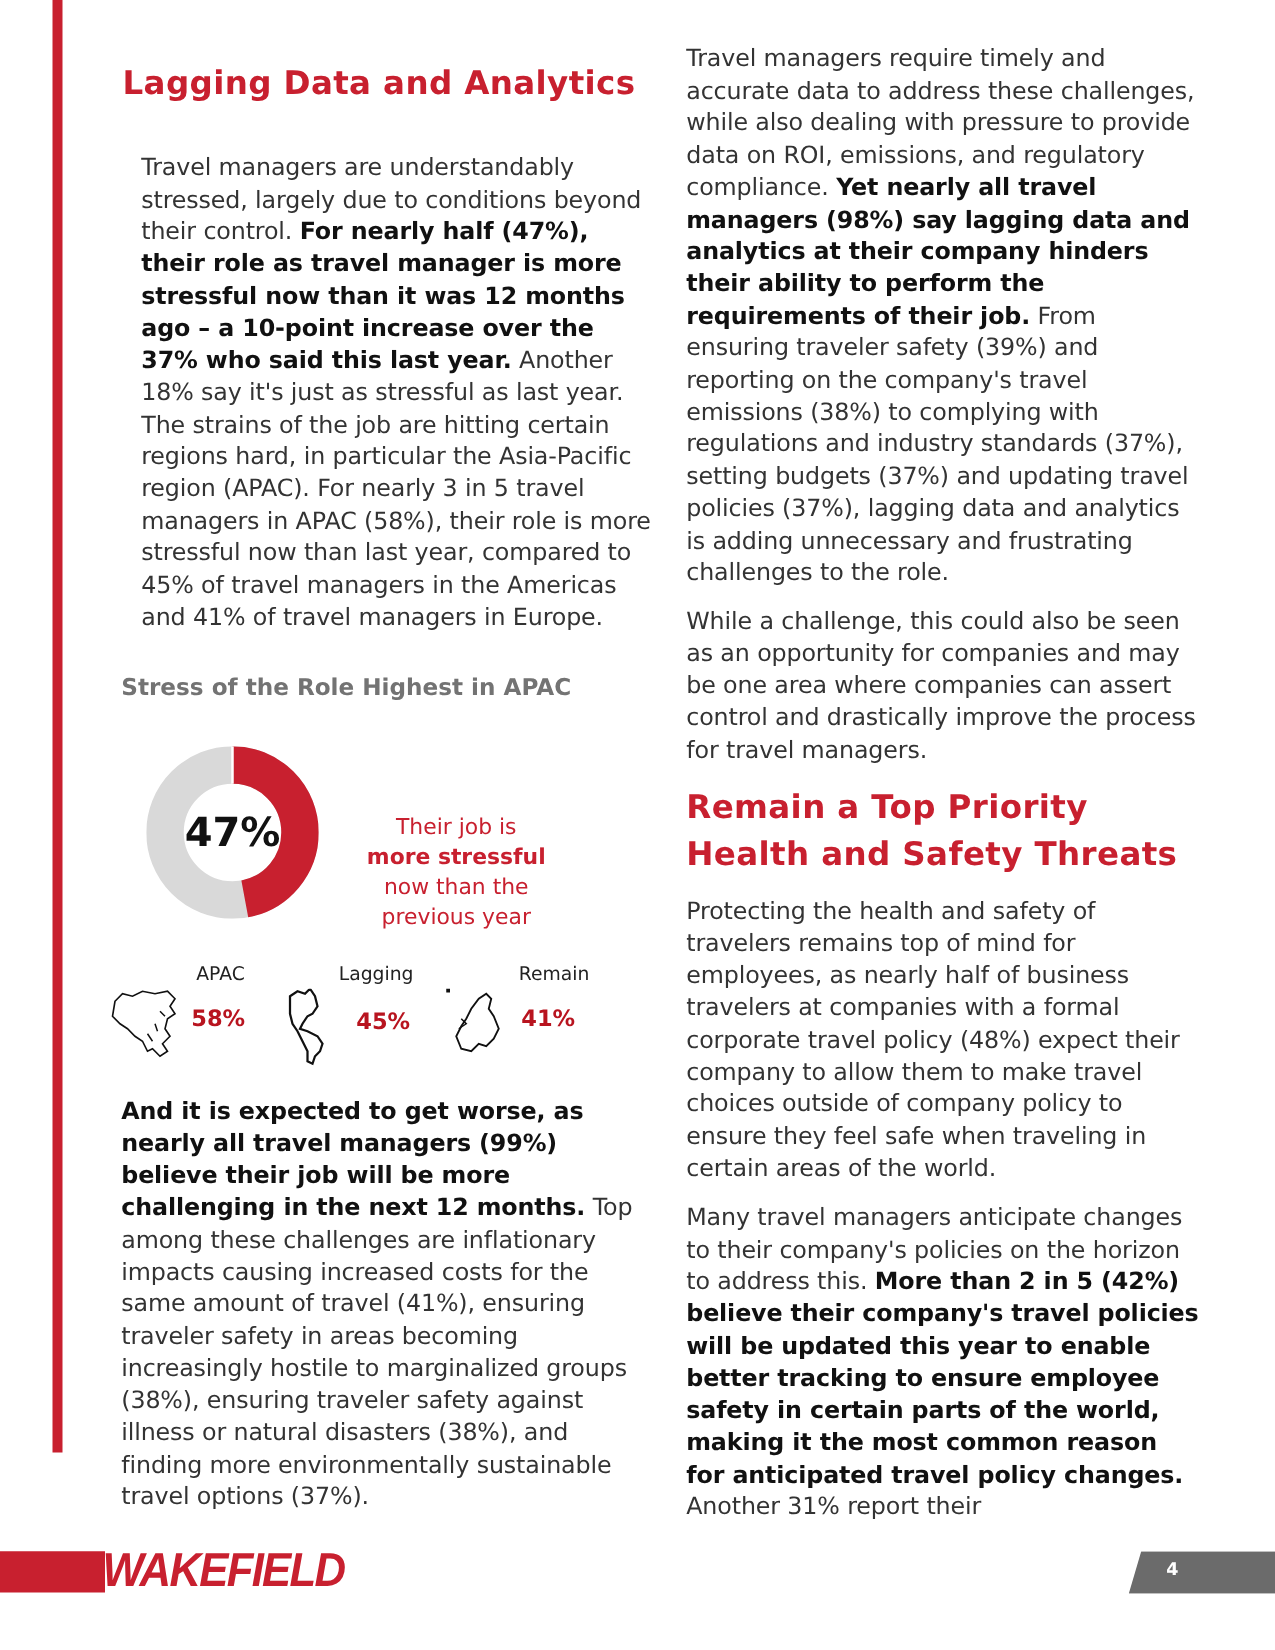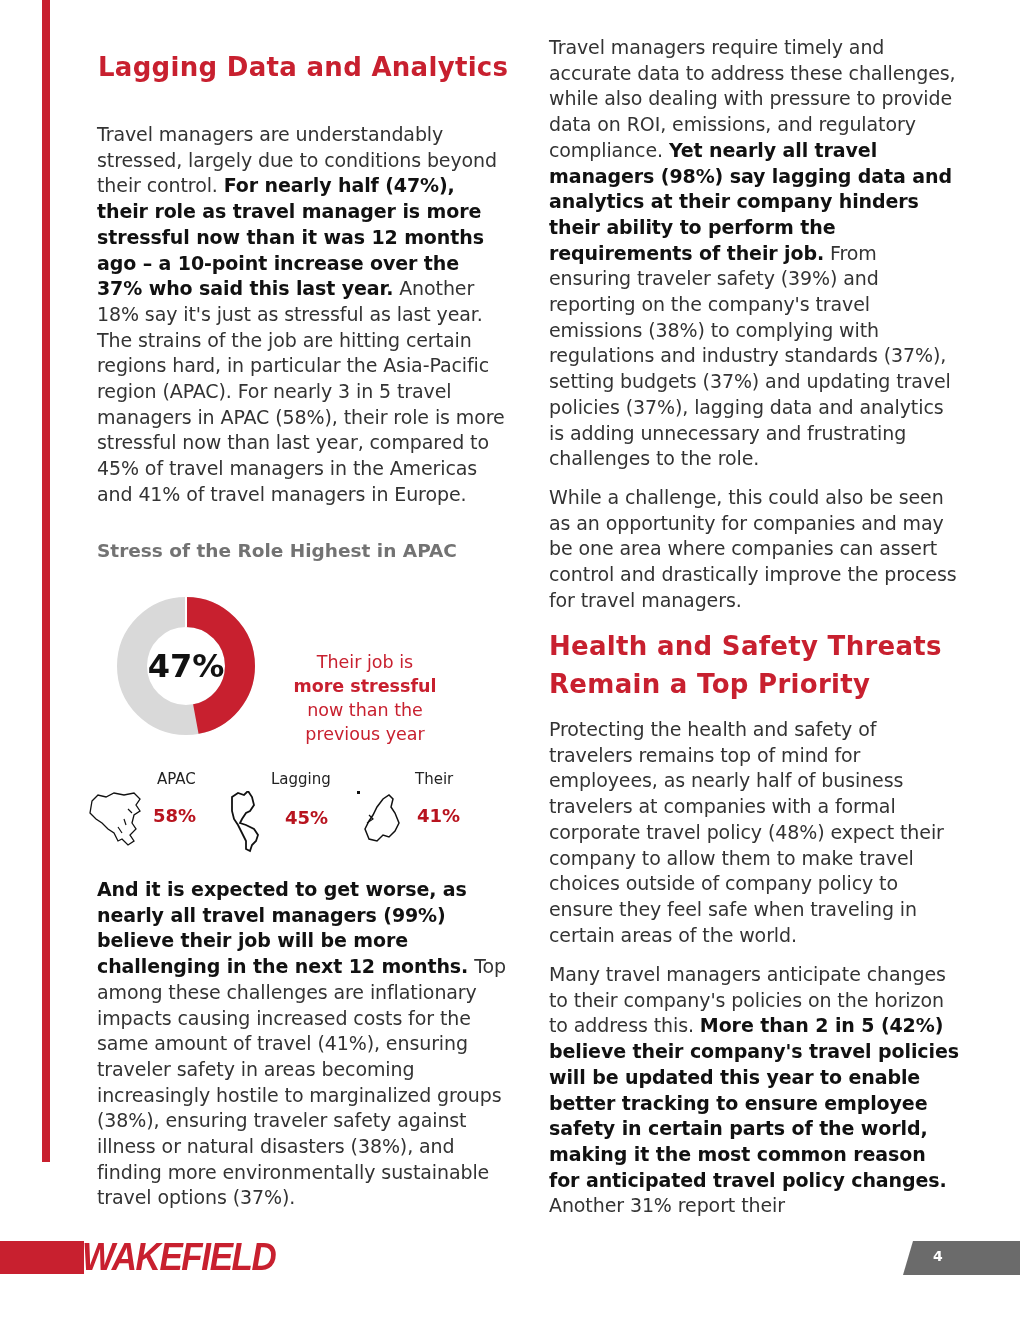--- a/index.html
+++ b/index.html
@@ -51,21 +51,21 @@
   </style>
 </head>
 <body>
 
 <div class="side-bar"></div>
 
 <div class="col col-left">
   <h1 class="h-red" style="position:absolute; top:33px; left:1px; width:420px;margin-top:15px;">
     <span style="display:block">Lagging Data and Analytics</span>
   </h1>
-  <p class="body" style="position:absolute; top:122px; left:0; width:410px;">
+  <p class="body" style="position:absolute; top:122px; left:16px; width:410px;">
     <span>Travel managers are understandably stressed, largely due to conditions beyond their control. </span><b>For nearly half (47%), their role as travel manager is more stressful now than it was 12 months ago – a 10-point increase over the 37% who said this last year.</b><span> Another 18% say it's just as stressful as last year. The strains of the job are hitting certain regions hard, in particular the Asia-Pacific region (APAC). For nearly 3 in 5 travel managers in APAC (58%), their role is more stressful now than last year, compared to 45% of travel managers in the Americas and 41% of travel managers in Europe.</span>
   </p>
   <p class="body" style="position:absolute; top:877px; left:0; width:410px;">
     <b>And it is expected to get worse, as nearly all travel managers (99%) believe their job will be more challenging in the next 12 months.</b><span> Top among these challenges are inflationary impacts causing increased costs for the same amount of travel (41%), ensuring traveler safety in areas becoming increasingly hostile to marginalized groups (38%), ensuring traveler safety against illness or natural disasters (38%), and finding more environmentally sustainable travel options (37%).</span>
   </p>
 </div>
 
 <div class="chart-title">Stress of the Role Highest in APAC</div>
 
 <div class="donut-wrap">
@@ -100,32 +100,32 @@
   <span class="region-label" style="left:46px; top:5px;">Lagging</span>
   <span class="region-value" style="left:60px; top:42px;">45%</span>
 </div>
 
 <div class="region" style="left:355px; top:765px; width:130px; height:90px;">
   <svg class="map-icon" style="left:0px; top:24px;" width="48" height="56" viewBox="0 0 48 56">
     <rect x="2" y="2" width="3" height="3" fill="#111"></rect>
     <path d="M14 50 L10 40 L14 32 L18 26 L22 18 L28 10 L34 6 L38 10 L36 18 L40 24 L44 34 L40 42 L34 48 L28 46 L22 52 Z" fill="none" stroke="#111" stroke-width="1.5"></path>
     <path d="M14 26 L18 30 L12 34" stroke="#111" stroke-width="1.2" fill="none"></path>
   </svg>
-  <span class="region-label" style="left:60px; top:5px;">Their</span>
+  <span class="region-label" style="left:60px; top:5px;">Remain</span>
   <span class="region-value" style="left:62px; top:40px;">41%</span>
 </div>
 
 <div class="col col-right">
   <p class="body" style="position:absolute; top:35px; left:0; width:410px;">
     <span>Travel managers require timely and accurate data to address these challenges, while also dealing with pressure to provide data on ROI, emissions, and regulatory compliance. </span><b>Yet nearly all travel managers (98%) say lagging data and analytics at their company hinders their ability to perform the requirements of their job.</b><span> From ensuring traveler safety (39%) and reporting on the company's travel emissions (38%) to complying with regulations and industry standards (37%), setting budgets (37%) and updating travel policies (37%), lagging data and analytics is adding unnecessary and frustrating challenges to the role.</span>
   </p>
   <p class="body" style="position:absolute; top:485px; left:0; width:410px;">While a challenge, this could also be seen as an opportunity for companies and may be one area where companies can assert control and drastically improve the process for travel managers.</p>
   <h2 class="h-red" style="position:absolute; top:627px; left:0; width:420px;">
+    <span style="display:block">Remain a Top Priority</span>
     <span style="display:block">Health and Safety Threats</span>
-    <span style="display:block">Remain a Top Priority</span>
   </h2>
   <p class="body" style="position:absolute; top:717px; left:0; width:410px;">Protecting the health and safety of travelers remains top of mind for employees, as nearly half of business travelers at companies with a formal corporate travel policy (48%) expect their company to allow them to make travel choices outside of company policy to ensure they feel safe when traveling in certain areas of the world.</p>
   <p class="body" style="position:absolute; top:962px; left:0; width:410px;">
     <span>Many travel managers anticipate changes to their company's policies on the horizon to address this. </span><b>More than 2 in 5 (42%) believe their company's travel policies will be updated this year to enable better tracking to ensure employee safety in certain parts of the world, making it the most common reason for anticipated travel policy changes.</b><span> Another 31% report their</span>
   </p>
 </div>
 
 <div class="logo">
   <div class="logo-bar"></div>
   <div class="logo-text">WAKEFIELD</div>

